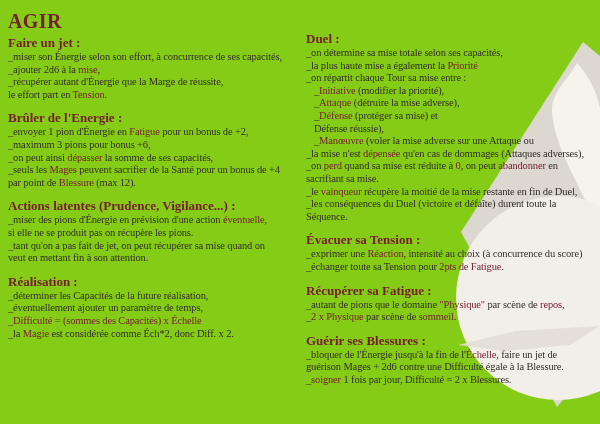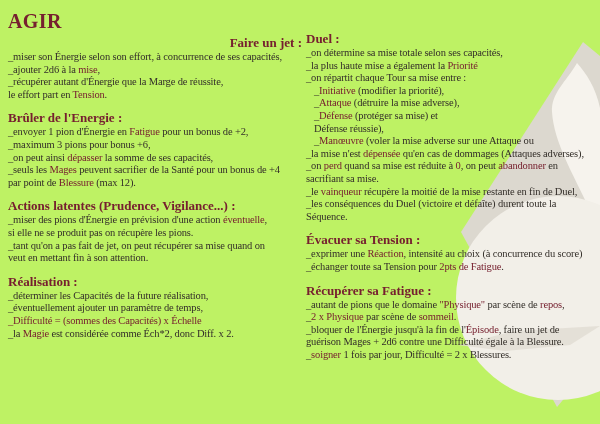--- a/index.html
+++ b/index.html
@@ -1,36 +1,36 @@
 <!DOCTYPE html>
 <html><head>
 <meta charset="utf-8">
 <style>
   html,body{margin:0;padding:0;}
   #page{
     position:relative;
     width:600px;height:424px;
-    background:#bef264;
+    background:#84cc16;
     overflow:hidden;
     font-family:"Liberation Serif", serif;
   }
   .watermark{position:absolute;left:0;top:0;width:600px;height:424px;pointer-events:none;}
   .columns{position:absolute;left:0;top:0;width:600px;height:424px;}
   .column{position:absolute;top:5px;width:294px;}
   .col0{left:8px;}
   .col1{left:306px;}
   .big-title{
     font-size:20px;line-height:23px;font-weight:bold;
     color:#76202F;margin:5px 0 2px;letter-spacing:0.4px;
   }
   h2.heading{
     font-size:13px;line-height:15px;font-weight:bold;
     color:#76202F;margin:9px 0 1px;white-space:nowrap;
   }
-  .col0 .big-title + h2.heading{margin-top:2px;text-align:right;}
+  .col0 .big-title + h2.heading{margin-top:2px;}
   .col1 > h2.heading:first-child{margin-top:26px;}
   p.line{
     font-size:10.5px;line-height:12.6px;margin:0;
     color:#332E29;letter-spacing:-0.15px;white-space:nowrap;
   }
   p.line.indent{padding-left:8px;}
   .accent{color:#76202F;}
 </style>
 </head>
 <body>
@@ -84,19 +84,20 @@
         <p class="line"><span>sacrifiant sa mise.</span></p>
         <p class="line"><span>_le </span><span class="accent">vainqueur</span><span> récupère la moitié de la mise restante en fin de Duel,</span></p>
         <p class="line"><span>_les conséquences du Duel (victoire et défaîte) durent toute la</span></p>
         <p class="line"><span>Séquence.</span></p>
         <h2 class="heading">Évacuer sa Tension :</h2>
         <p class="line"><span>_exprimer une </span><span class="accent">Réaction</span><span>, intensité au choix (à concurrence du score)</span></p>
         <p class="line"><span>_échanger toute sa Tension pour </span><span class="accent">2pts de Fatigue</span><span>.</span></p>
         <h2 class="heading">Récupérer sa Fatigue :</h2>
         <p class="line"><span>_autant de pions que le domaine </span><span class="accent">"Physique"</span><span> par scène de </span><span class="accent">repos</span><span>,</span></p>
         <p class="line"><span>_</span><span class="accent">2 x Physique</span><span> par scène de </span><span class="accent">sommeil</span><span>.</span></p>
-        <p class="line"><span>_bloquer de l'Énergie jusqu'à la fin de l'</span><span class="accent">Épisode</span><span>, faire un jet de</span></p>
+        <h2 class="heading">Guérir ses Blessures :</h2>
+        <p class="line"><span>_bloquer de l'Énergie jusqu'à la fin de l'</span><span class="accent">Échelle</span><span>, faire un jet de</span></p>
         <p class="line"><span>guérison Mages + 2d6 contre une Difficulté égale à la Blessure.</span></p>
         <p class="line"><span>_</span><span class="accent">soigner</span><span> 1 fois par jour, Difficulté = 2 x Blessures.</span></p>
       </div>
     </div>
 
 </div>
 
 </body></html>

